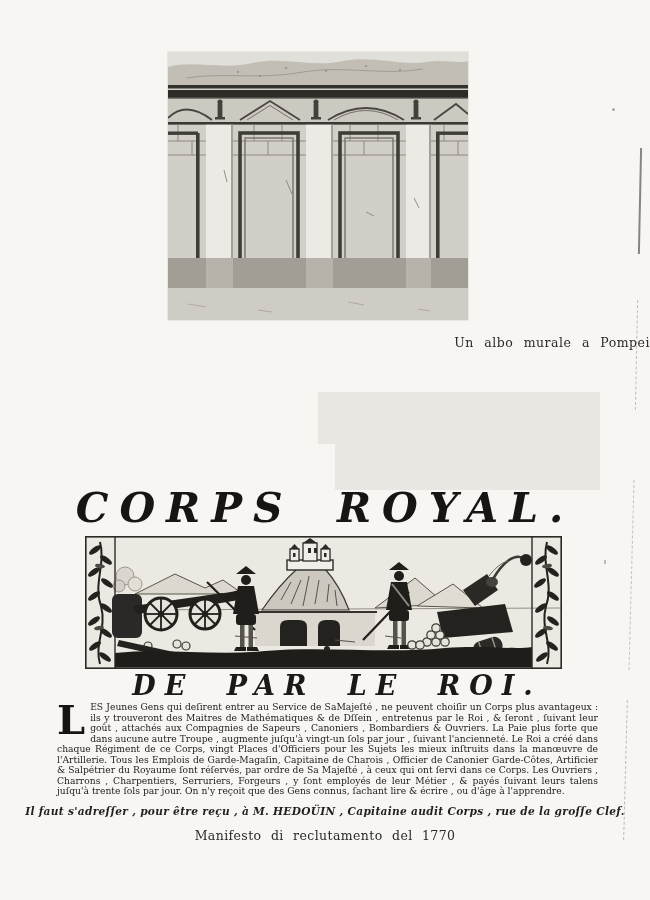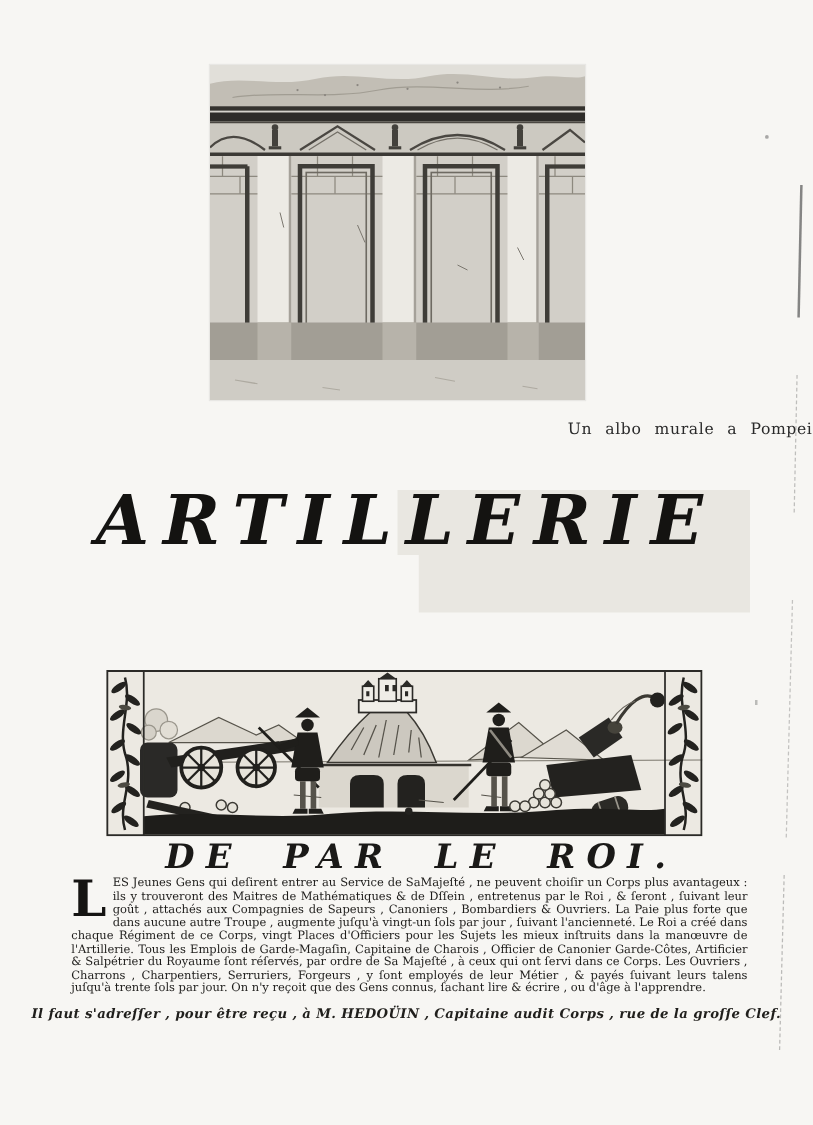--- a/index.html
+++ b/index.html
@@ -209,21 +209,21 @@
       <rect x="0" y="236" width="300" height="32" fill="#cfccc5"></rect>
       <path d="M20,252 l18,3 M90,258 l14,2 M180,250 l16,3 M250,257 l12,2" stroke="#aeaaa1" stroke-width="1" fill="none"></path>
     </svg>
   </figure>
 
   <div class="caption-top">Un albo murale a Pompei</div>
 
   <div class="scan-patch patch1"></div>
   <div class="scan-patch patch2"></div>
 
-  <div class="title1">ARTILLERIE</div>
+  <div class="title3">CORPS ROYAL.</div>
 
   <figure class="engraving" style="margin:0">
     <svg viewBox="0 0 477 133">
       <rect x="0" y="0" width="477" height="133" fill="#ece9e2"></rect>
 
       <g>
         <path d="M50,58 L90,38 L120,52 L138,44 L158,58 Z" fill="#dcd8cf" stroke="#57544b" stroke-width="1"></path>
         <path d="M290,72 L330,42 L360,68 Z" fill="#dcd8cf" stroke="#57544b" stroke-width="1"></path>
         <path d="M332,70 L368,48 L398,72 Z" fill="#e0dcd4" stroke="#57544b" stroke-width="1"></path>
       </g>
@@ -389,20 +389,21 @@
   </figure>
 
   <div class="proclamation">DE PAR LE ROI.</div>
 
   <div class="bodytext">
     <span class="dropcap">L</span><span>ES Jeunes Gens qui deſirent entrer au Service de SaMajeſté , ne peuvent choiſir un Corps plus avantageux : ils y trouveront des Maitres de Mathématiques &amp; de Dſſein , entretenus par le Roi , &amp; ſeront , ſuivant leur goût , attachés aux Compagnies de Sapeurs , Canoniers , Bombardiers &amp; Ouvriers. La Paie plus forte que dans aucune autre Troupe , augmente juſqu'à vingt-un ſols par jour , ſuivant l'ancienneté. Le Roi a créé dans chaque Régiment de ce Corps, vingt Places d'Officiers pour les Sujets les mieux inſtruits dans la manœuvre de l'Artillerie. Tous les Emplois de Garde-Magaſin, Capitaine de Charois , Officier de Canonier Garde-Côtes, Artificier &amp; Salpétrier du Royaume ſont réſervés, par ordre de Sa Majeſté , à ceux qui ont ſervi dans ce Corps. Les Ouvriers , Charrons , Charpentiers, Serruriers, Forgeurs , y ſont employés de leur Métier , &amp; payés ſuivant leurs talens juſqu'à trente ſols par jour. On n'y reçoit que des Gens connus, ſachant lire &amp; écrire , ou d'âge à l'apprendre.</span>
   </div>
 
   <div class="address">Il faut s'adreſſer , pour être reçu , à M. HEDOÜIN , Capitaine audit Corps , rue de la groſſe Clef.</div>
 
+  <div class="caption-bottom">Manifesto di reclutamento del 1770</div>
 
   <div class="artifact art1"></div>
   <div class="artifact art2"></div>
   <div class="artifact art3"></div>
   <div class="artifact art4"></div>
   <div class="artifact speck1"></div>
   <div class="artifact speck2"></div>
 
 </div>
 

